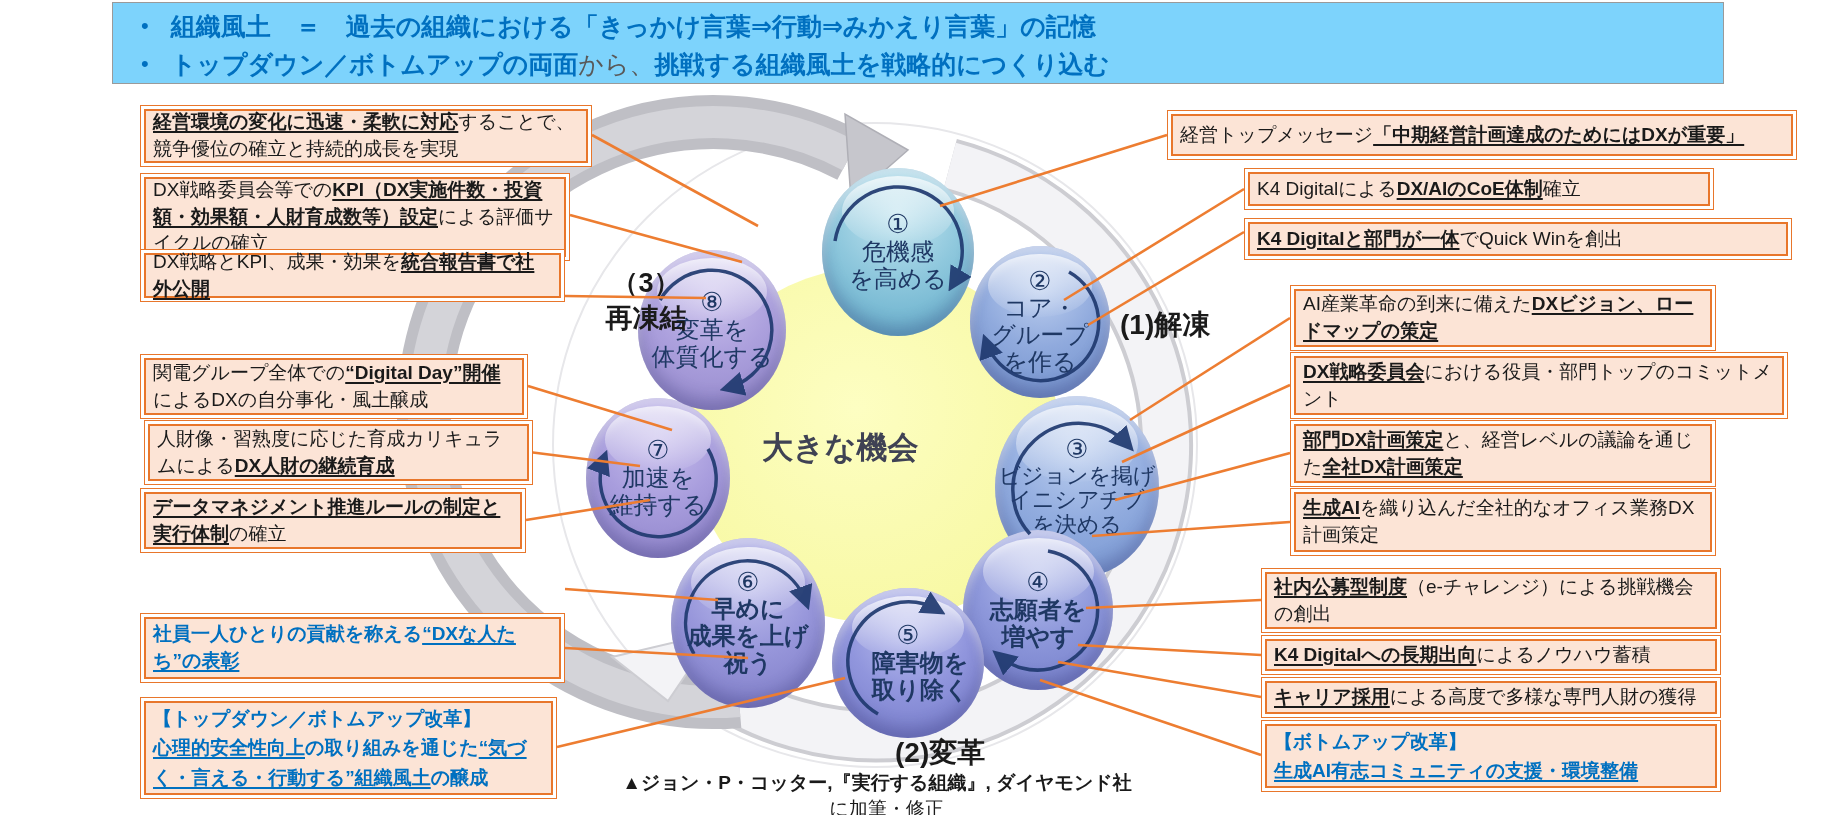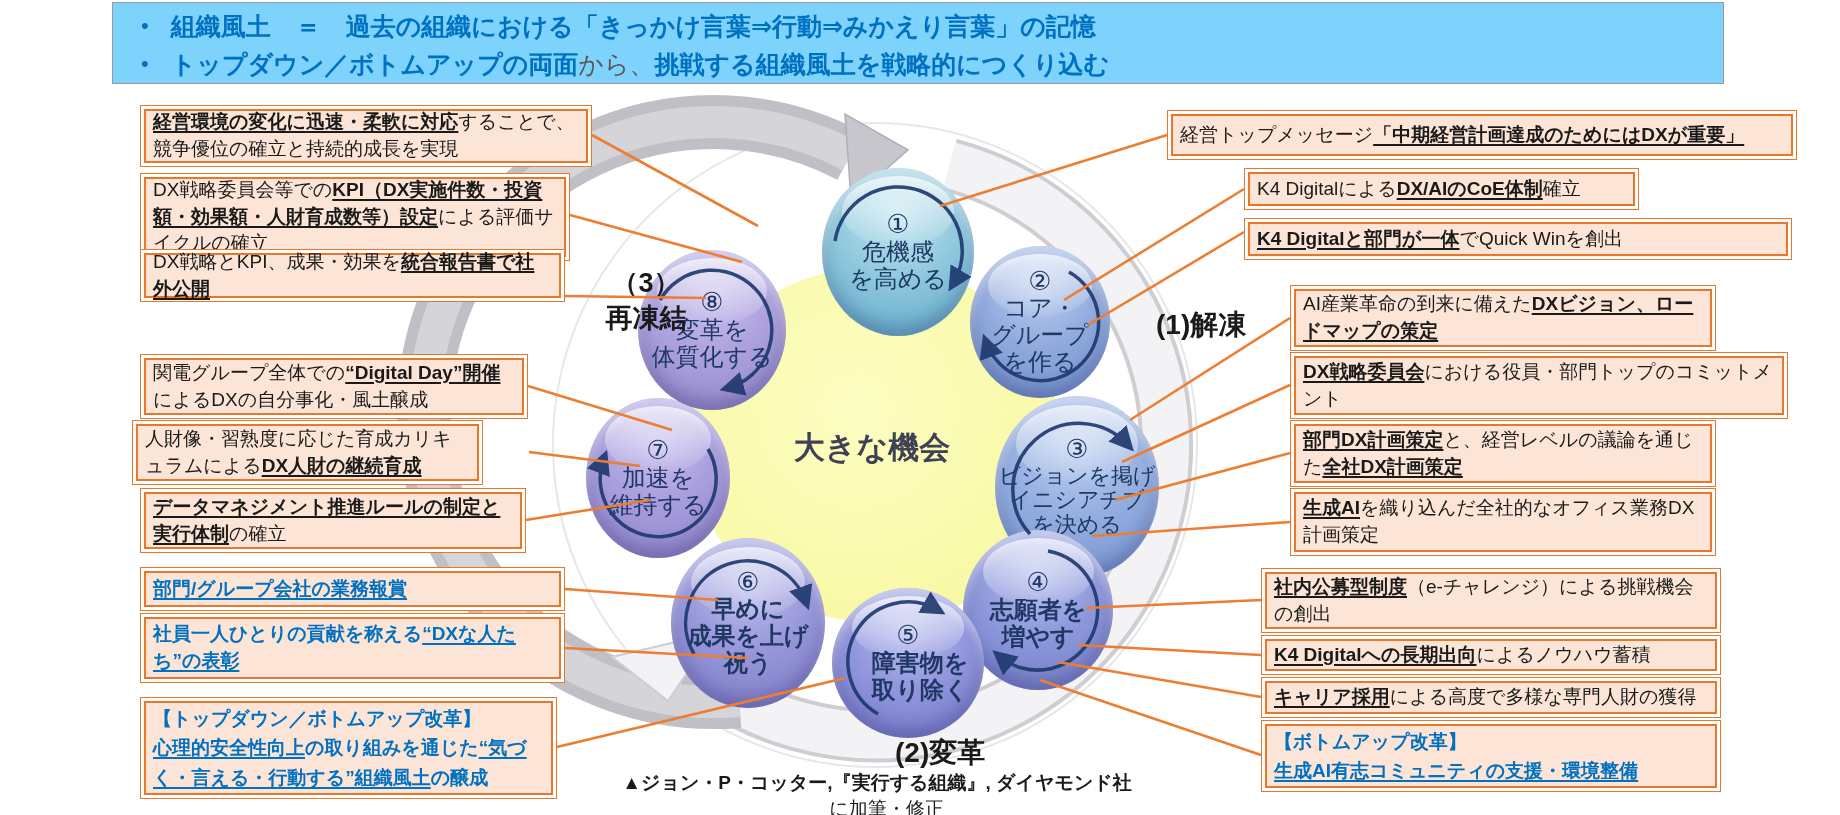--- a/index.html
+++ b/index.html
@@ -42,27 +42,27 @@
   .c5{background:radial-gradient(circle at 50% 28%,#BBBFEF 0%,#9196DD 45%,#7076C6 100%);}
   .c6{background:radial-gradient(circle at 50% 28%,#BEBEED 0%,#9897DB 45%,#7B79C4 100%);}
   .c7{background:radial-gradient(circle at 50% 28%,#C8BEED 0%,#A89DDD 45%,#8A7FC6 100%);}
   .c8{background:radial-gradient(circle at 50% 28%,#CBC1ED 0%,#AC A0DD 45%,#8F84C8 100%);}
   .c8{background:radial-gradient(circle at 50% 28%,#CBC1ED 0%,#ACA0DD 45%,#8F84C8 100%);}
 
   
   #blob{position:absolute;left:688px;top:266px;width:374px;height:356px;z-index:10;
         background:radial-gradient(circle at 45% 40%,#FDFEC2 0%,#F8F9A6 70%,#F2F396 100%);
         border-radius:52% 48% 50% 50% / 48% 52% 46% 54%;}
-  #center-label{position:absolute;left:762px;top:427px;width:220px;text-align:center;z-index:25;
+  #center-label{position:absolute;left:762px;top:427px;width:220px;z-index:25;
         font-size:31px;font-weight:700;color:#3F4254;}
 
   
   .phase{position:absolute;font-weight:700;color:#1a1a1a;z-index:30;white-space:pre-line;}
   #phase-refreeze{left:594px;top:266px;width:104px;text-align:center;font-size:27px;line-height:1.3;}
-  #phase-unfreeze{left:1120px;top:306px;font-size:28px;margin-left:36px;}
+  #phase-unfreeze{left:1120px;top:306px;font-size:28px;}
   #phase-change{left:895px;top:734px;font-size:28px;}
 
   
   #caption{position:absolute;left:614px;top:770px;width:545px;text-align:center;font-size:19px;z-index:30;}
   #caption .b{font-weight:700;}
 </style>
 </head>
 <body>
 
 <div id="stage">
@@ -175,41 +175,38 @@
     </div>
   <div class="note" style="left:140px;top:173px;width:430px;height:88px">
       <div class="txt"><span>DX戦略委員会等での</span><span class="b u">KPI（DX実施件数・投資額・効果額・人財育成数等）設定</span><span>による評価サイクルの確立</span></div>
     </div>
   <div class="note" style="left:140px;top:249px;width:425px;height:53px">
       <div class="txt"><span>DX戦略とKPI、成果・効果を</span><span class="b u">統合報告書で社外公開</span></div>
     </div>
   <div class="note" style="left:140px;top:354px;width:388px;height:65px">
       <div class="txt"><span>関電グループ全体での</span><span class="b u">“Digital Day”開催</span><span>によるDXの自分事化・風土醸成</span></div>
     </div>
-  <div class="note" style="left:132px;top:420px;width:351px;height:65px">
+  <div class="note" style="left:144px;top:420px;width:389px;height:65px">
       <div class="txt"><span>人財像・習熟度に応じた育成カリキュラムによる</span><span class="b u">DX人財の継続育成</span></div>
     </div>
   <div class="note" style="left:140px;top:488px;width:386px;height:65px">
       <div class="txt"><span class="b u">データマネジメント推進ルールの制定と実行体制</span><span>の確立</span></div>
-    </div>
-  <div class="note blue" style="left:140px;top:567px;width:425px;height:44px">
-      <div class="txt"><span class="b u">部門/グループ会社の業務報賞</span></div>
     </div>
   <div class="note blue" style="left:140px;top:613px;width:425px;height:70px">
       <div class="txt"><span class="b">社員一人ひとりの貢献を称える</span><span class="b u">“DXな人たち”の表彰</span></div>
     </div>
   <div class="note blue roomy" style="left:140px;top:697px;width:417px;height:102px">
       <div class="txt"><span class="b">【トップダウン／ボトムアップ改革】
 </span><span class="b u">心理的安全性向上</span><span class="b">の取り組みを通じた</span><span class="b u">“気づく・言える・行動する”組織風土</span><span class="b">の醸成</span></div>
     </div>
 
   <div class="note" style="left:1167px;top:110px;width:630px;height:50px">
       <div class="txt"><span>経営トップメッセージ</span><span class="b u">「中期経営計画達成のためにはDXが重要」</span></div>
     </div>
-  <div class="note" style="left:1244px;top:168px;width:395px;height:42px">
+  <div class="note" style="left:1244px;top:168px;width:470px;height:42px">
       <div class="txt"><span>K4 Digitalによる</span><span class="b u">DX/AIのCoE体制</span><span>確立</span></div>
     </div>
   <div class="note" style="left:1244px;top:218px;width:548px;height:42px">
       <div class="txt"><span class="b u">K4 Digitalと部門が一体</span><span>でQuick Winを創出</span></div>
     </div>
   <div class="note" style="left:1290px;top:285px;width:426px;height:66px">
       <div class="txt"><span>AI産業革命の到来に備えた</span><span class="b u">DXビジョン、ロードマップの策定</span></div>
     </div>
   <div class="note" style="left:1290px;top:352px;width:498px;height:67px">
       <div class="txt"><span class="b u">DX戦略委員会</span><span>における役員・部門トップのコミットメント</span></div>

